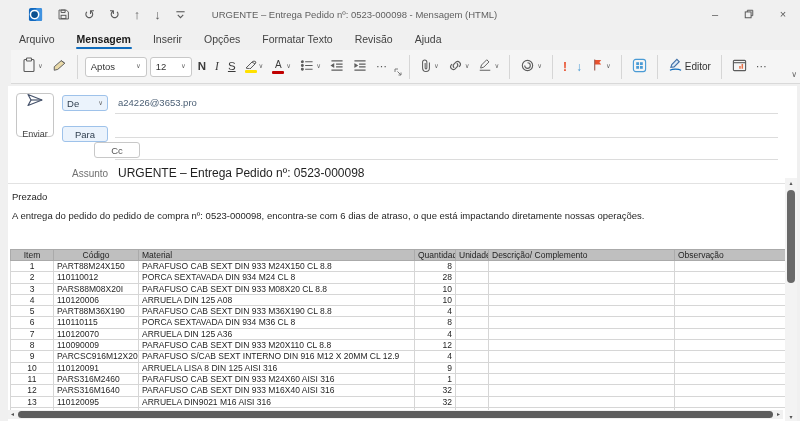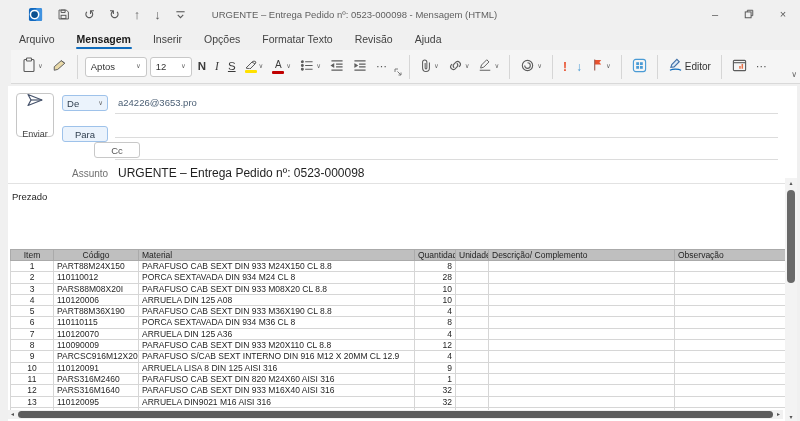--- a/index.html
+++ b/index.html
@@ -352,20 +352,21 @@
       </div>
       <input class="lineinput" style="top: 56px;">
       <div class="fieldline" style="top:73px;"></div>
 
       <div class="assuntolbl">Assunto</div>
       <input class="subjectinput" value="URGENTE – Entrega Pedido nº: 0523-000098" style="">
 
       <div class="hdr-divider"></div>
 
       <div class="bodytext" style="top:105px;">Prezado</div>
+      <div class="bodytext" style="top:124px; right:8px;">A entrega do pedido do pedido de compra nº: 0523-000098, encontra-se com 6 dias de atraso, o que está impactando diretamente nossas operações.</div>
 
       <div class="tablewrap">
         <table>
           <colgroup>
             <col style="width:43px">
               <col style="width:85px">
               <col style="width:276px">
               <col style="width:41px">
               <col style="width:33px">
               <col style="width:186px">
@@ -469,21 +470,21 @@
                 <td class="a-l">110120091</td>
                 <td class="a-l">ARRUELA LISA 8 DIN 125 AISI 316</td>
                 <td class="a-r">9</td>
                 <td class="a-l"></td>
                 <td class="a-l"></td>
                 <td class="a-l"></td>
               </tr>
               <tr>
                 <td class="a-c">11</td>
                 <td class="a-l">PARS316M2460</td>
-                <td class="a-l">PARAFUSO CAB SEXT DIN 820 M24X60 AISI 316</td>
+                <td class="a-l">PARAFUSO CAB SEXT DIN 933 M24X60 AISI 316</td>
                 <td class="a-r">1</td>
                 <td class="a-l"></td>
                 <td class="a-l"></td>
                 <td class="a-l"></td>
               </tr>
               <tr>
                 <td class="a-c">12</td>
                 <td class="a-l">PARS316M1640</td>
                 <td class="a-l">PARAFUSO CAB SEXT DIN 933 M16X40 AISI 316</td>
                 <td class="a-r">32</td>

